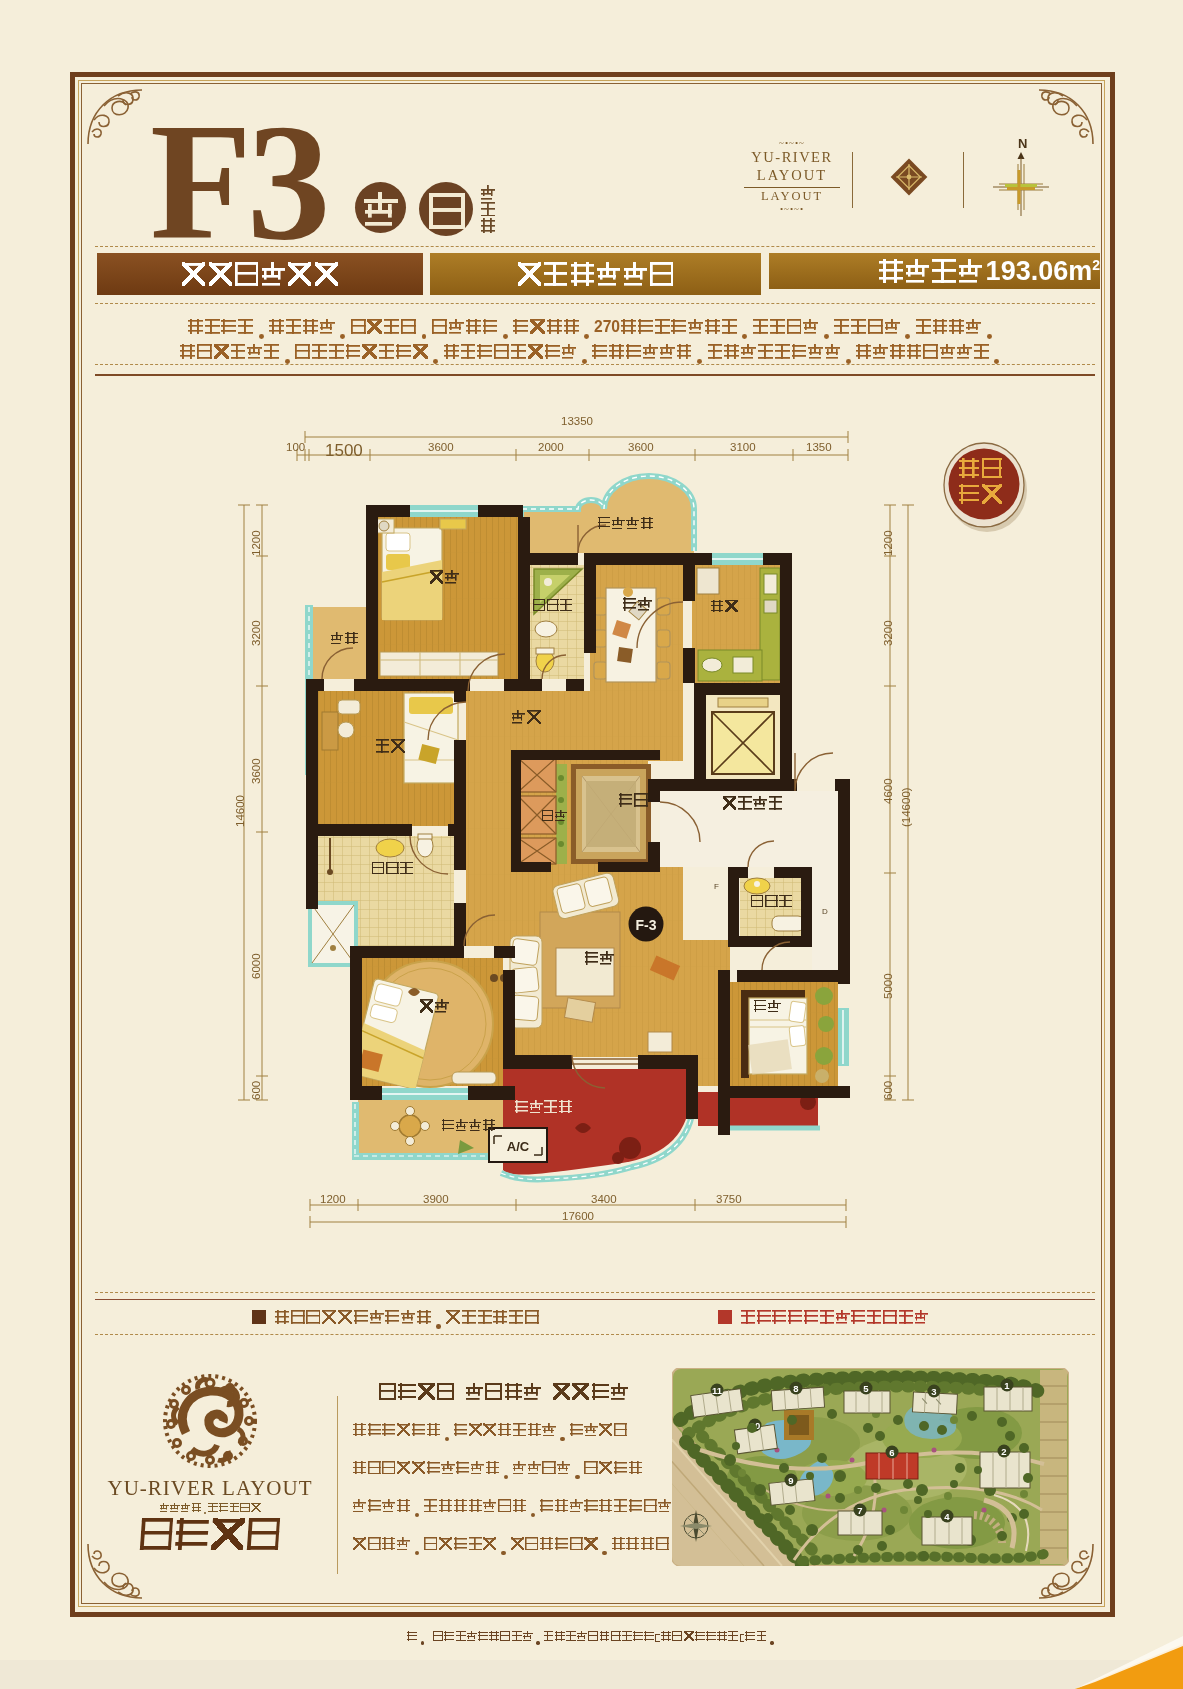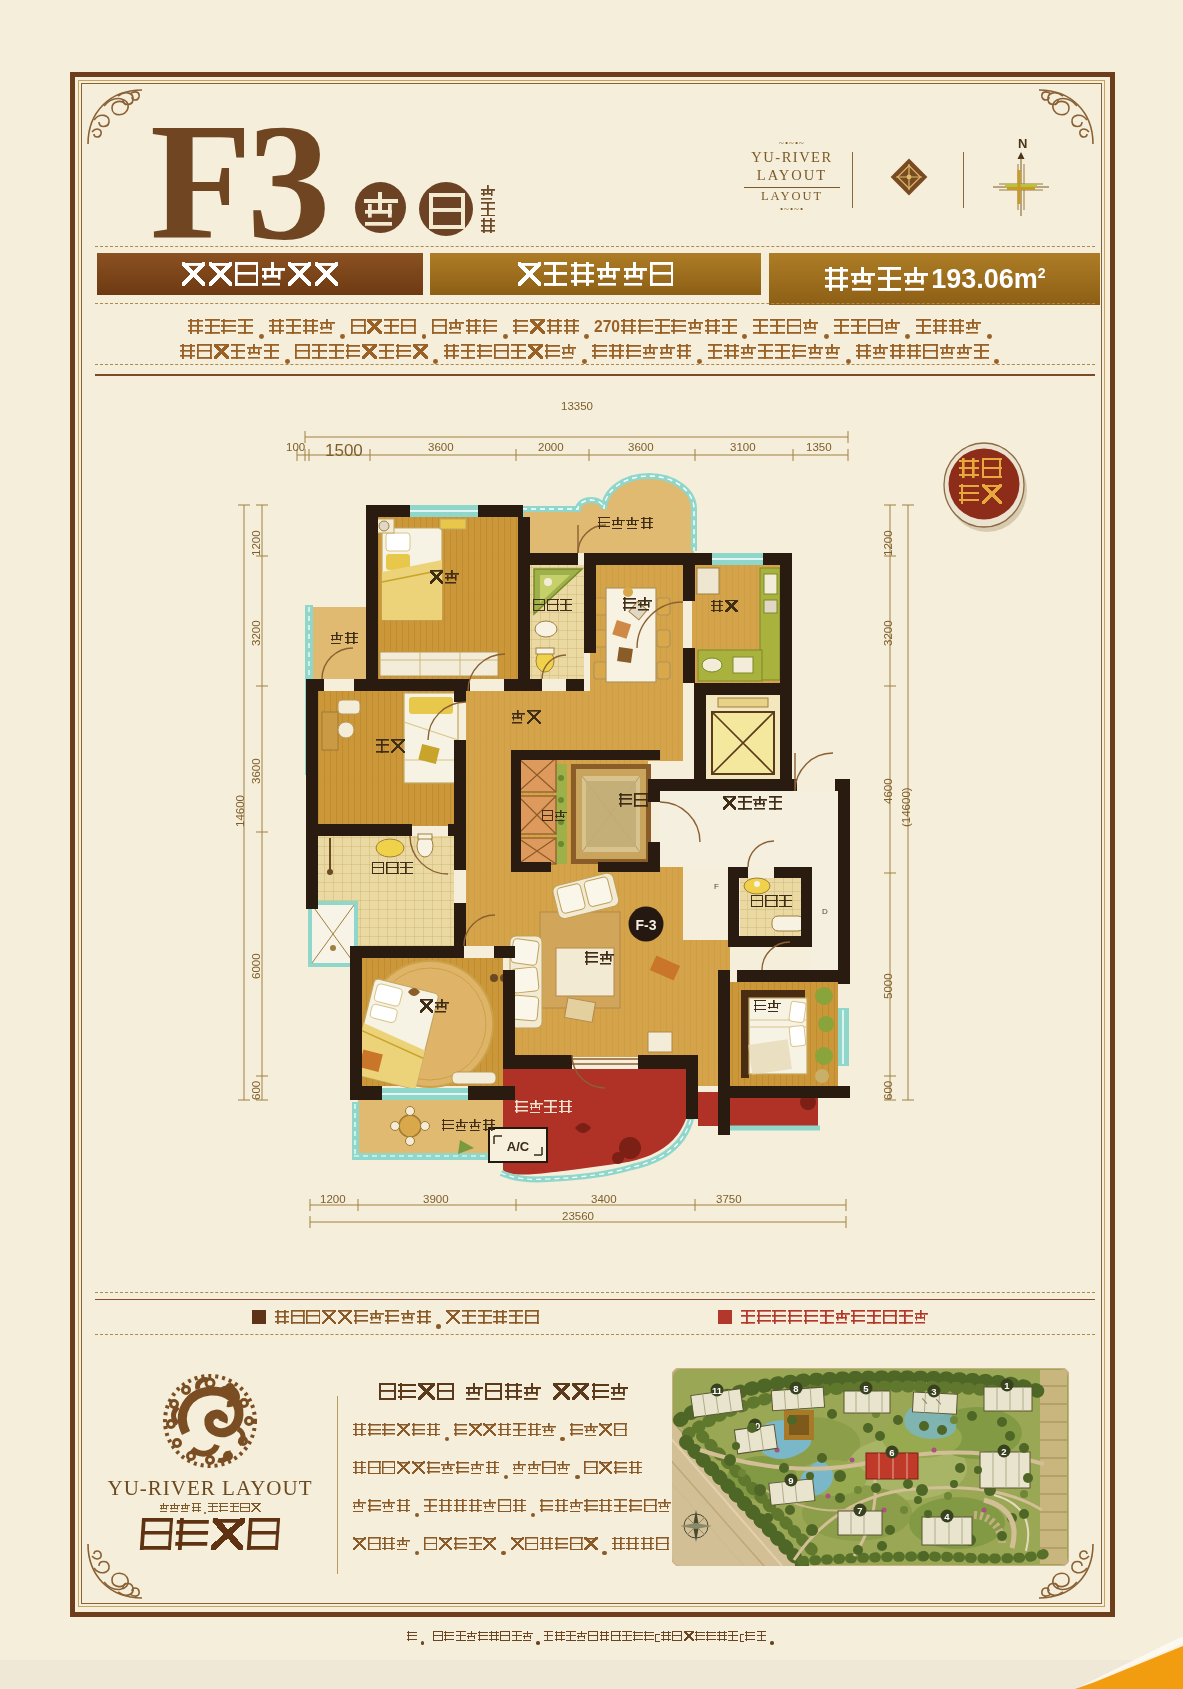--- a/index.html
+++ b/index.html
@@ -115,21 +115,21 @@
 <div class="abs" style="left:95px;top:246px;width:1000px;border-top:1px dashed #b08a4a"></div>
 
 <div style="position:absolute;left:97px;top:253px;width:326px;height:42px;display:flex;align-items:center;justify-content:center;background:linear-gradient(#8a5122,#6e3a12)">
     <span class="hzr" style="font-size:26.0px;--c:#fff"><i class="hz p5"></i><i class="hz p5"></i><i class="hz p1"></i><i class="hz p3"></i><i class="hz p5"></i><i class="hz p5"></i></span>
   </div>
 
 <div style="position:absolute;left:430px;top:253px;width:331px;height:42px;display:flex;align-items:center;justify-content:center;background:linear-gradient(#ad7d26,#8d5f15)">
     <span class="hzr" style="font-size:26.0px;--c:#fff"><i class="hz p5"></i><i class="hz p0"></i><i class="hz p2"></i><i class="hz p3"></i><i class="hz p3"></i><i class="hz p1"></i></span>
   </div>
 
-<div style="position:absolute;left:769px;top:253px;width:331px;height:52px;display:flex;align-items:center;justify-content:center;background:linear-gradient(#ad7d26,#8d5f15)">
+<div style="position:absolute;left:769px;top:253px;width:331px;height:36px;display:flex;align-items:center;justify-content:flex-end;background:linear-gradient(#ad7d26,#8d5f15)">
     <span class="hzr" style="font-size:26.0px;--c:#fff"><i class="hz p2"></i><i class="hz p3"></i><i class="hz p0"></i><i class="hz p3"></i></span>
     <span style="color:#fff;font-size:27px;font-weight:bold;margin-left:2px">193.06m<sup style="font-size:14px">2</sup></span>
   </div>
 
 <div class="abs" style="left:95px;top:303px;width:1000px;border-top:1px dashed #b08a4a"></div>
 
 <div style="position:absolute;left:0px;top:318px;">
     <div style="width:1183px;text-align:center"><span class="hzr" style="font-size:16.5px;--c:#9a6126"><i class="hz p2"></i><i class="hz p0"></i><i class="hz p4"></i><i class="hz p0"></i><i class="pc" style="width:4.95px;height:4.95px"></i><i class="hz p2"></i><i class="hz p0"></i><i class="hz p2"></i><i class="hz p3"></i><i class="pc" style="width:4.95px;height:4.95px"></i><i class="hz p1"></i><i class="hz p5"></i><i class="hz p0"></i><i class="hz p1"></i><i class="pc" style="width:4.95px;height:4.95px"></i><i class="hz p1"></i><i class="hz p3"></i><i class="hz p2"></i><i class="hz p4"></i><i class="pc" style="width:4.95px;height:4.95px"></i><i class="hz p4"></i><i class="hz p5"></i><i class="hz p2"></i><i class="hz p2"></i><i class="pc" style="width:4.95px;height:4.95px"></i><b style="font-weight:bold;color:var(--c);font-size:.95em">2</b><b style="font-weight:bold;color:var(--c);font-size:.95em">7</b><b style="font-weight:bold;color:var(--c);font-size:.95em">0</b><i class="hz p2"></i><i class="hz p4"></i><i class="hz p0"></i><i class="hz p4"></i><i class="hz p3"></i><i class="hz p2"></i><i class="hz p0"></i><i class="pc" style="width:4.95px;height:4.95px"></i><i class="hz p0"></i><i class="hz p0"></i><i class="hz p1"></i><i class="hz p3"></i><i class="pc" style="width:4.95px;height:4.95px"></i><i class="hz p0"></i><i class="hz p0"></i><i class="hz p1"></i><i class="hz p3"></i><i class="pc" style="width:4.95px;height:4.95px"></i><i class="hz p0"></i><i class="hz p2"></i><i class="hz p2"></i><i class="hz p3"></i><i class="pc" style="width:4.95px;height:4.95px"></i></span></div>
   </div>
 
@@ -569,21 +569,21 @@
 <div style="position:absolute;left:584px;top:949px;"><span class="hzr" style="font-size:15.0px;--c:#3f2d18"><i class="hz p4"></i><i class="hz p3"></i></span></div>
 
 <div style="position:absolute;left:753px;top:997px;"><span class="hzr" style="font-size:14.0px;--c:#3f2d18"><i class="hz p4"></i><i class="hz p3"></i></span></div>
 
 <div style="position:absolute;left:441px;top:1116px;"><span class="hzr" style="font-size:13.5px;--c:#3f2d18"><i class="hz p4"></i><i class="hz p3"></i><i class="hz p3"></i><i class="hz p2"></i></span></div>
 
 <div style="position:absolute;left:514px;top:1098px;"><span class="hzr" style="font-size:14.5px;--c:#f0e3d0"><i class="hz p4"></i><i class="hz p3"></i><i class="hz p0"></i><i class="hz p2"></i></span></div>
 
 <div style="position:absolute;left:958px;top:458px;line-height:26px;text-align:center"><span class="hzr" style="font-size:22.0px;--c:#e8a93c"><i class="hz p2"></i><i class="hz p1"></i></span><br><span class="hzr" style="font-size:22.0px;--c:#e8a93c"><i class="hz p4"></i><i class="hz p5"></i></span></div>
 
-<div class="dim" style="left:561px;top:400px;font-size:11.5px">13350</div>
+<div class="dim" style="left:561px;top:415px;font-size:11.5px">13350</div>
 
 <div class="dim" style="left:286px;top:441px;font-size:11.5px">100</div>
 
 <div class="dim" style="left:325px;top:441px;font-size:17px">1500</div>
 
 <div class="dim" style="left:428px;top:441px;font-size:11.5px">3600</div>
 
 <div class="dim" style="left:538px;top:441px;font-size:11.5px">2000</div>
 
 <div class="dim" style="left:628px;top:441px;font-size:11.5px">3600</div>
@@ -617,21 +617,21 @@
 <div class="dim dimv" style="left:900px;top:827px;font-size:11.5px">(14600)</div>
 
 <div class="dim" style="left:320px;top:1193px;font-size:11.5px">1200</div>
 
 <div class="dim" style="left:423px;top:1193px;font-size:11.5px">3900</div>
 
 <div class="dim" style="left:591px;top:1193px;font-size:11.5px">3400</div>
 
 <div class="dim" style="left:716px;top:1193px;font-size:11.5px">3750</div>
 
-<div class="dim" style="left:562px;top:1210px;font-size:11.5px">23560</div>
+<div class="dim" style="left:562px;top:1210px;font-size:11.5px">17600</div>
 
 <div class="abs" style="left:95px;top:1292px;width:1000px;border-top:1px dashed #b08a4a"></div>
 <div class="abs" style="left:95px;top:1299px;width:1000px;border-top:1.5px solid #8a4a30"></div>
 
 <div style="position:absolute;left:252px;top:1308px;"><span style="display:inline-block;width:14px;height:14px;background:#5f3317;vertical-align:-2px;margin-right:8px"></span><span class="hzr" style="font-size:15.5px;--c:#8a5a28"><i class="hz p2"></i><i class="hz p1"></i><i class="hz p1"></i><i class="hz p5"></i><i class="hz p5"></i><i class="hz p4"></i><i class="hz p3"></i><i class="hz p4"></i><i class="hz p3"></i><i class="hz p2"></i><i class="pc" style="width:4.65px;height:4.65px"></i><i class="hz p5"></i><i class="hz p0"></i><i class="hz p0"></i><i class="hz p2"></i><i class="hz p0"></i><i class="hz p1"></i></span></div>
 
 <div style="position:absolute;left:718px;top:1308px;"><span style="display:inline-block;width:14px;height:14px;background:#b3372a;vertical-align:-2px;margin-right:8px"></span><span class="hzr" style="font-size:15.5px;--c:#b3372a"><i class="hz p0"></i><i class="hz p4"></i><i class="hz p4"></i><i class="hz p4"></i><i class="hz p4"></i><i class="hz p0"></i><i class="hz p3"></i><i class="hz p4"></i><i class="hz p0"></i><i class="hz p1"></i><i class="hz p0"></i><i class="hz p3"></i></span></div>
 
 <div class="abs" style="left:95px;top:1334px;width:1000px;border-top:1px dashed #b08a4a"></div>
 

